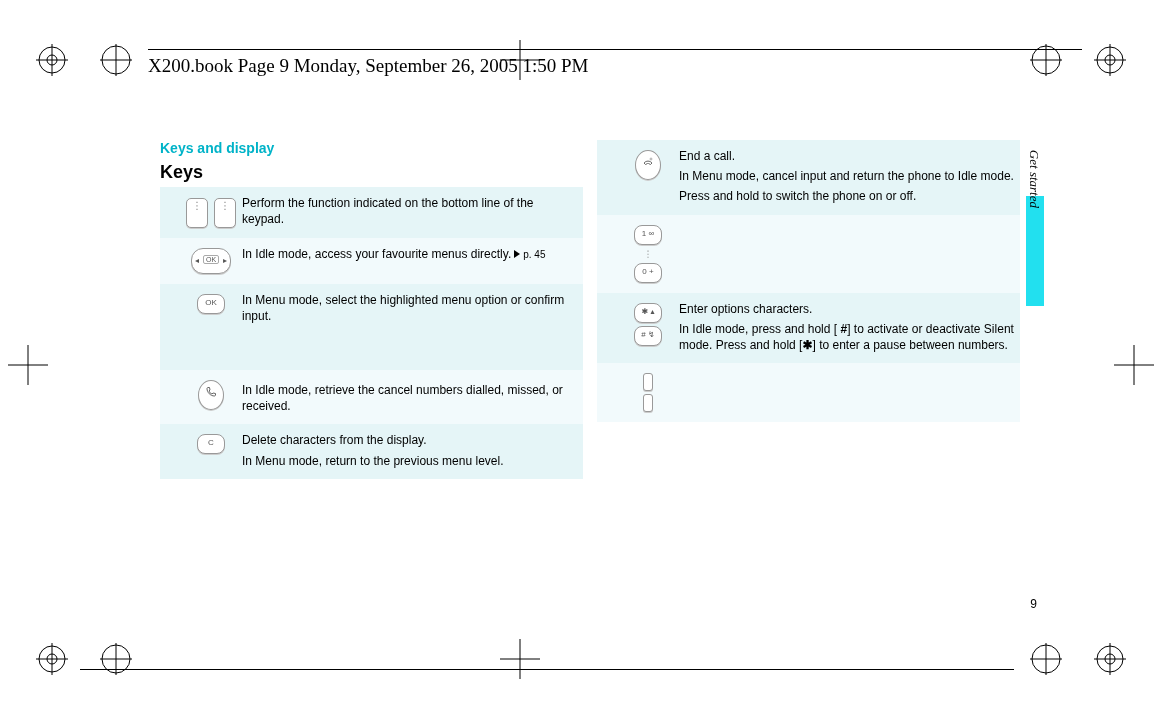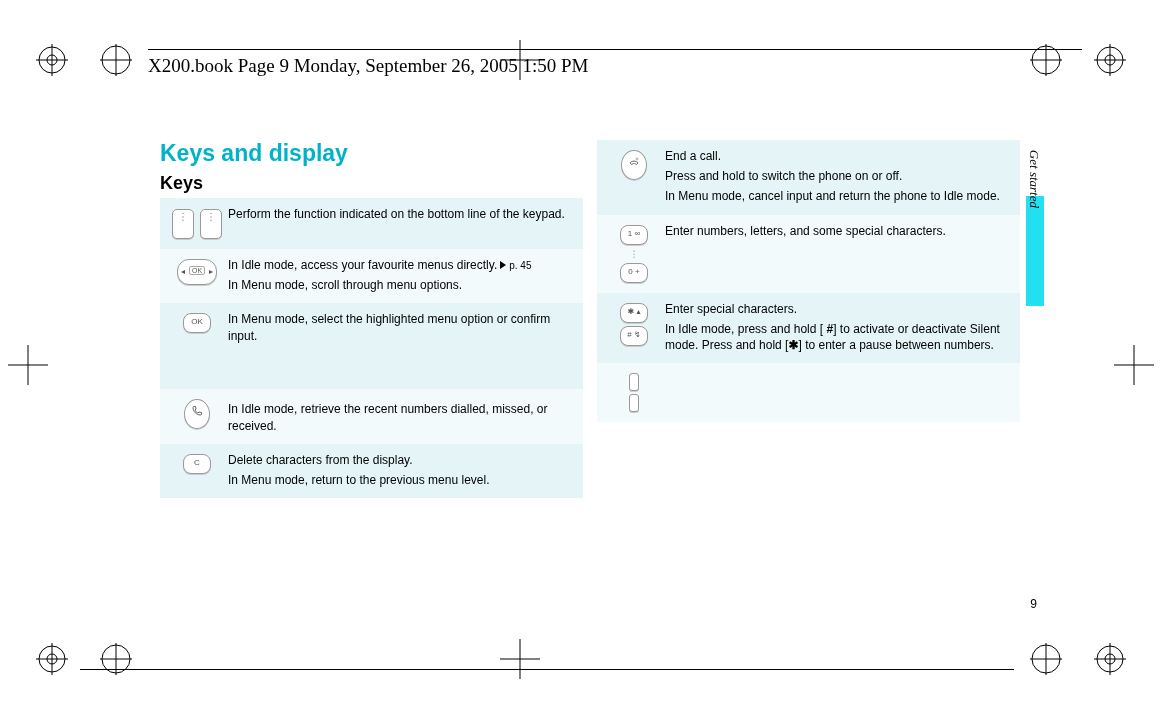--- a/index.html
+++ b/index.html
@@ -37,33 +37,33 @@
     top: 140px;
     width: 860px;
     display: flex;
     gap: 14px;
   }
   .col { flex: 1; }
 
   .section-title {
     color: #00b3c8;
     font-weight: bold;
-    font-size: 23px;
+    font-size: 14px;
     margin-bottom: 6px;
   }
   .sub-title {
     font-weight: bold;
     font-size: 18px;
     margin-bottom: 4px;
     color: #000;
   }
 
   .row {
     display: flex;
-    padding: 8px 6px 10px 6px;
+    padding: 8px 6px 10px 20px;
     font-size: 12px;
     line-height: 1.35;
     color: #000;
   }
   .row.a { background: #e5f5f7; }
   .row.b { background: #f2fafc; }
   .icon-col {
     width: 62px;
     flex-shrink: 0;
     text-align: center;
@@ -250,41 +250,40 @@
     <div class="row b">
       <div class="icon-col">
         <span class="key oval" style="position:relative;">
           <span style="position:absolute;left:3px;top:4px;font-size:8px;">◂</span>
           <span style="font-size:7px;border:1px solid #aaa;padding:0 2px;border-radius:2px;">OK</span>
           <span style="position:absolute;right:3px;top:4px;font-size:8px;">▸</span>
         </span>
       </div>
       <div class="text-col">
         <span>In Idle mode, access your favourite menus directly.</span><span class="triangle"></span><span class="ref">p. 45</span>
-        <div class="sp">In Menu mode, scroll through menu options.</div>
       </div>
     </div>
 
     <div class="row a" style="min-height:68px">
       <div class="icon-col">
         <span class="key pill">OK</span>
       </div>
       <div class="text-col">In Menu mode, select the highlighted menu option or confirm input.</div>
     </div>
 
     <div class="row b">
       <div class="icon-col">
         <span class="key round">
           <svg width="12" height="12" viewBox="0 0 24 24" style="vertical-align:-2px">
               <path d="M6 3c-1 0-2 1-2 2 0 8 7 15 15 15 1 0 2-1 2-2v-3l-5-1-2 2c-3-1-5-3-6-6l2-2-1-5H6z" fill="none" stroke="#666" stroke-width="2"></path>
             </svg>
         </span>
       </div>
       <div class="text-col">
-        <div class="sp">In Idle mode, retrieve the recent numbers dialled, missed, or received.</div>
+        <div class="sp">In Idle mode, retrieve the cancel numbers dialled, missed, or received.</div>
       </div>
     </div>
 
     <div class="row a">
       <div class="icon-col">
         <span class="key pill">C</span>
       </div>
       <div class="text-col">
         <div>Delete characters from the display.</div>
         <div class="sp">In Menu mode, return to the previous menu level.</div>
@@ -297,47 +296,46 @@
       <div class="icon-col">
         <span class="key round">
           <svg width="12" height="12" viewBox="0 0 24 24" style="vertical-align:-2px">
               <path d="M4 14c4-5 12-5 16 0l-3 3-4-2h-2l-4 2-3-3z" fill="none" stroke="#666" stroke-width="2"></path>
               <circle cx="18" cy="6" r="2" fill="none" stroke="#666"></circle>
             </svg>
         </span>
       </div>
       <div class="text-col">
         <div>End a call.</div>
+        <div class="sp">In Menu mode, cancel input and return the phone to Idle mode.</div>
         <div class="sp">Press and hold to switch the phone on or off.</div>
-        <div class="sp">In Menu mode, cancel input and return the phone to Idle mode.</div>
       </div>
     </div>
 
     <div class="row b">
       <div class="icon-col">
         <div class="stack">
           <span class="key pill">1 ∞</span>
           <span style="font-size:9px;color:#888;">⋮</span>
           <span class="key pill">0 +</span>
         </div>
       </div>
       <div class="text-col">
-        <div>Enter numbers, letters, and some special characters.</div>
       </div>
     </div>
 
     <div class="row a">
       <div class="icon-col">
         <div class="stack">
           <span class="key pill">✱ ▴</span>
           <span class="key pill"># ↯</span>
         </div>
       </div>
       <div class="text-col">
-        <div>Enter special characters.</div>
+        <div>Enter options characters.</div>
         <div class="sp">
           <span>In Idle mode, press and hold [ </span><span class="bold">#</span><span>] to activate or deactivate Silent mode. Press and hold [</span><span class="bold">✱</span><span>] to enter a pause between numbers.</span>
         </div>
       </div>
     </div>
 
     <div class="row b">
       <div class="icon-col">
         <div class="stack">
           <span class="key" style="width:8px;height:12px;border-radius:3px;"></span>

